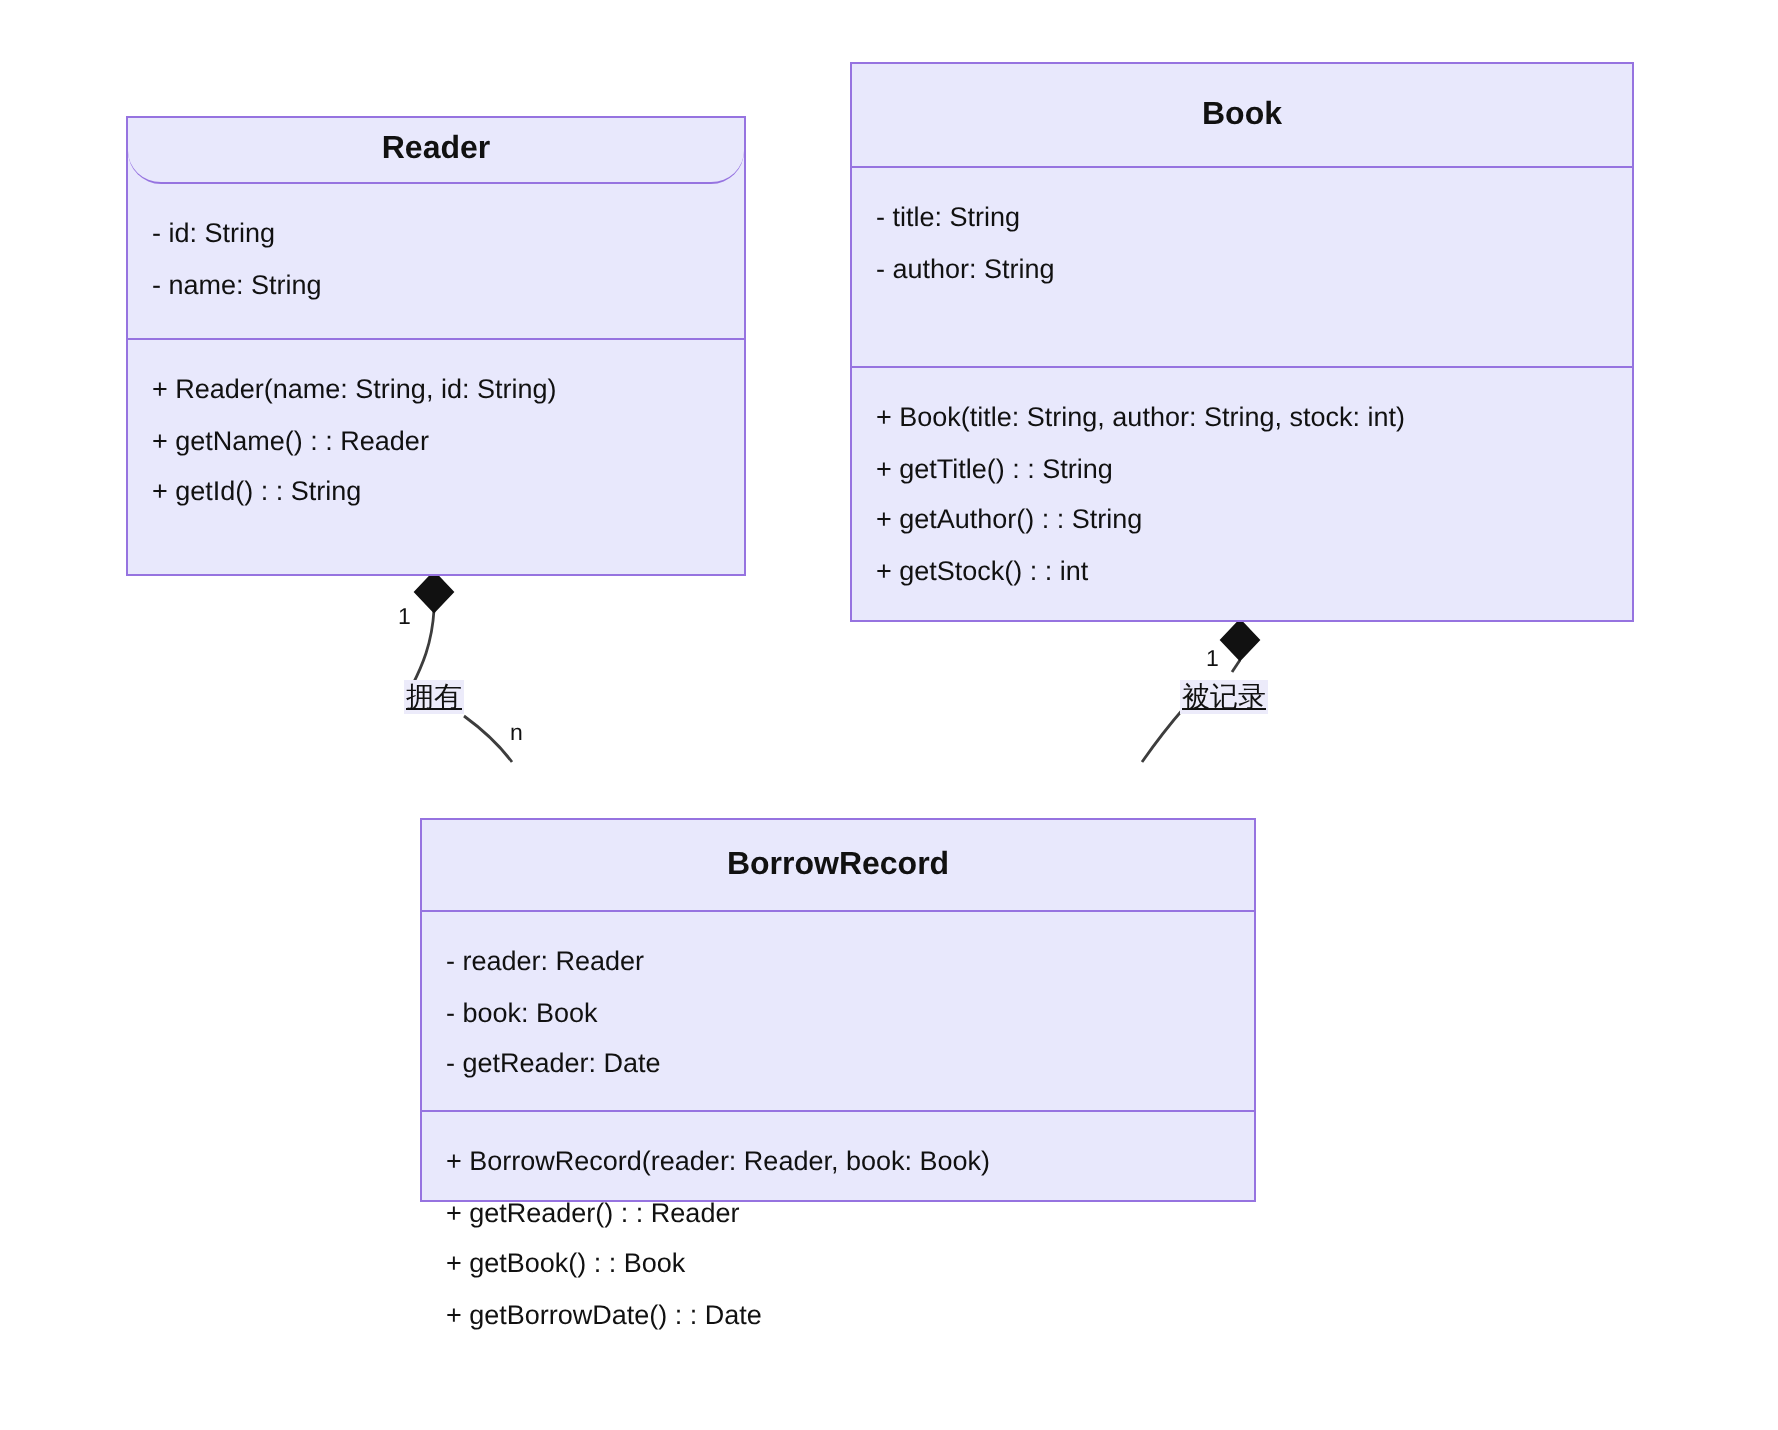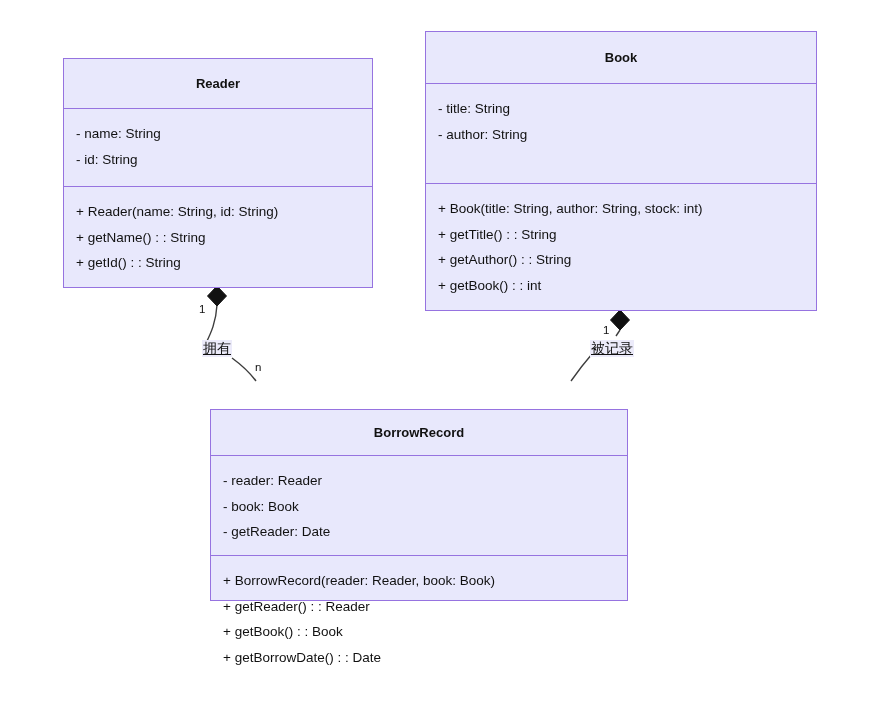--- a/index.html
+++ b/index.html
@@ -24,21 +24,21 @@
     position: absolute;
     box-sizing: border-box;
     background: #e8e8fc;
     border: 1.6px solid #9673e0;
     color: #111111;
   }
   .uml-header {
     box-sizing: border-box;
     text-align: center;
     font-weight: bold;
-    font-size: 13px;
+    font-size: 16px;
     color: #111111;
     border-bottom: 1.6px solid #9673e0;
     display: flex;
     align-items: center;
     justify-content: center;
   }
   .uml-section {
     box-sizing: border-box;
     padding: 12px 10px 10px 10px;
   }
@@ -102,43 +102,43 @@
   </svg>
 
   <div class="mult-label" style="left:199px; top:303px;">1</div>
   <div class="edge-label" style="left:202px; top:340px;">拥有</div>
   <div class="mult-label" style="left:255px; top:361px;">n</div>
 
   <div class="mult-label" style="left:603px; top:324px;">1</div>
   <div class="edge-label" style="left:590px; top:340px;">被记录</div>
 
   <div class="uml-class" style="left:63px; top:58px; width:310px; height:230px;">
-    <div class="uml-header" style="height:50px;">Reader</div>
+    <div class="uml-header" style="height:33px;border-radius:25px;">Reader</div>
     <div class="uml-section divided" style="height:78px;">
+      <div class="uml-row">- id: String</div>
       <div class="uml-row">- name: String</div>
-      <div class="uml-row">- id: String</div>
     </div>
     <div class="uml-section" style="height:98px;">
       <div class="uml-row">+ Reader(name: String, id: String)</div>
-      <div class="uml-row">+ getName() : : String</div>
+      <div class="uml-row">+ getName() : : Reader</div>
       <div class="uml-row">+ getId() : : String</div>
     </div>
   </div>
 
   <div class="uml-class" style="left:425px; top:31px; width:392px; height:280px;">
     <div class="uml-header" style="height:52px;">Book</div>
     <div class="uml-section divided" style="height:100px;">
       <div class="uml-row">- title: String</div>
       <div class="uml-row">- author: String</div>
     </div>
     <div class="uml-section" style="height:124px;">
       <div class="uml-row">+ Book(title: String, author: String, stock: int)</div>
       <div class="uml-row">+ getTitle() : : String</div>
       <div class="uml-row">+ getAuthor() : : String</div>
-      <div class="uml-row">+ getBook() : : int</div>
+      <div class="uml-row">+ getStock() : : int</div>
     </div>
   </div>
 
   <div class="uml-class" style="left:210px; top:393px; width:418px; height:192px;margin-top:16px;">
     <div class="uml-header" style="height:46px;">BorrowRecord</div>
     <div class="uml-section divided" style="height:100px;">
       <div class="uml-row">- reader: Reader</div>
       <div class="uml-row">- book: Book</div>
       <div class="uml-row">- getReader: Date</div>
     </div>

